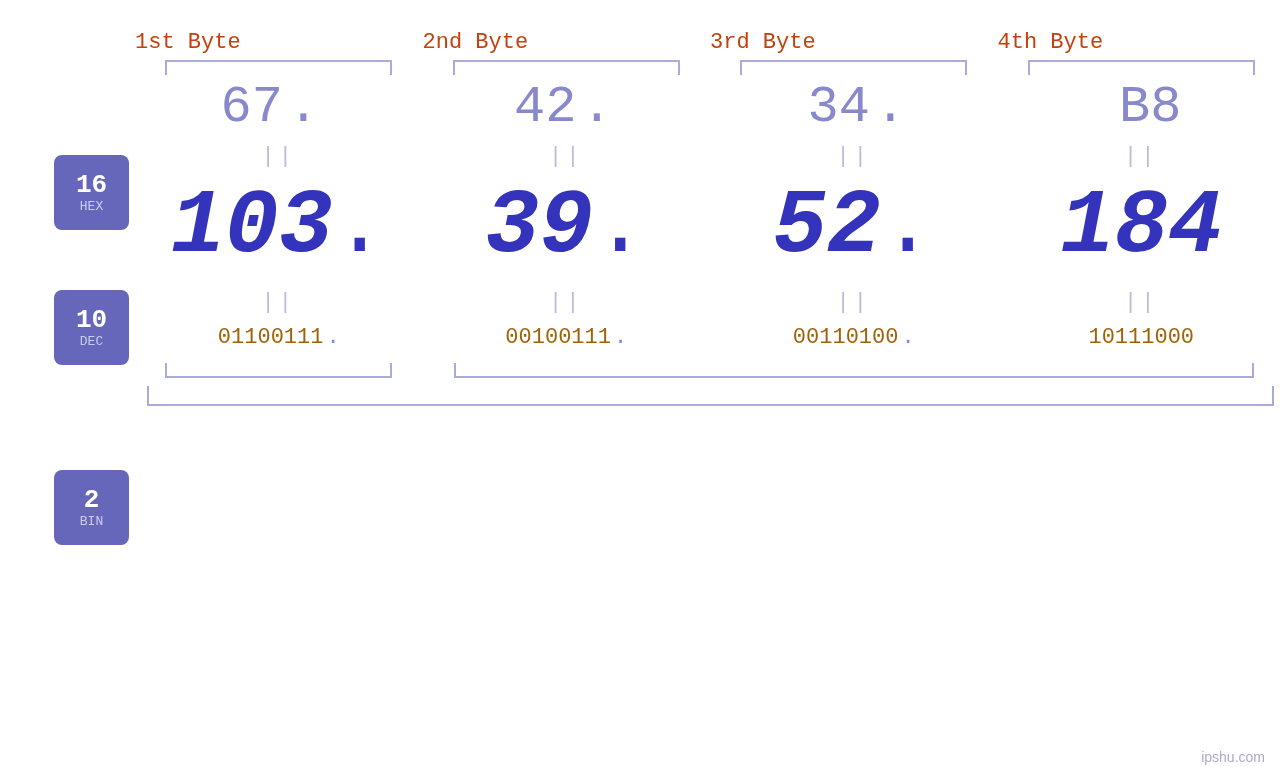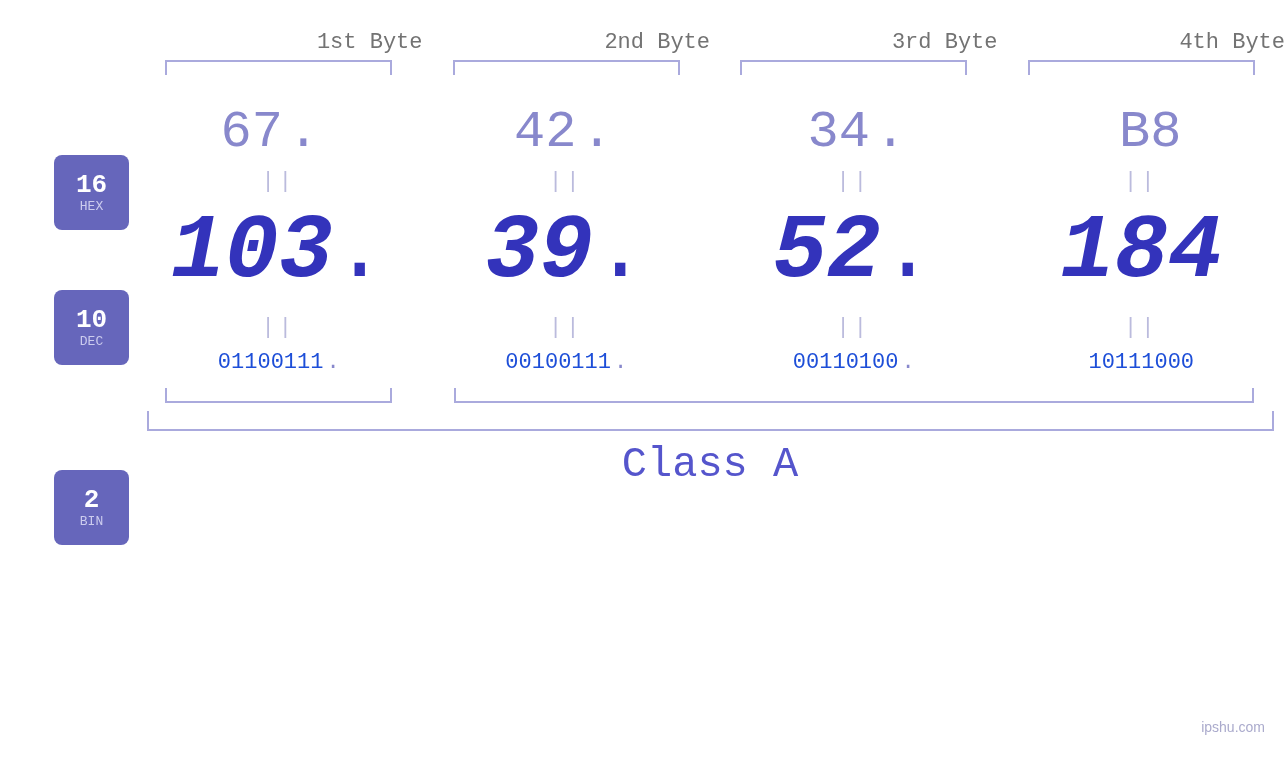--- a/index.html
+++ b/index.html
@@ -159,21 +159,21 @@
 
     .bin-val-dot {
       display: flex;
       align-items: center;
       width: 25%;
       justify-content: center;
     }
 
     .bin-val-dot .bin-val {
       font-size: 22px;
-      color: #1d4ed8;
+      color: #a16207;
       font-family: 'Courier New', Courier, monospace;
     }
 
     .bin-val-dot .bin-dot {
       font-size: 22px;
       color: #8888cc;
       margin-left: 3px;
     }
 
     .bin-val-dot:last-child .bin-dot {
@@ -248,21 +248,21 @@
       color: #5555cc;
       font-size: 42px;
       font-family: 'Courier New', Courier, monospace;
       margin-top: 10px;
       width: 100%;
     }
 
     
     .watermark {
       position: absolute;
-      bottom: 32px;
+      bottom: 2px;
       right: 20px;
       color: #aaaacc;
       font-size: 14px;
       font-family: Arial, sans-serif;
     }
 
     
     .outer-wrapper {
       display: flex;
       width: 1285px;
@@ -287,22 +287,22 @@
 
     
     .byte-header-row {
       display: flex;
       width: 100%;
       margin-bottom: 5px;
     }
 
     .byte-header-cell {
       width: 25%;
-      text-align: right;
-      color: #737373;
+      text-align: left;
+      color: #c2410c;
       font-size: 22px;
       font-family: 'Courier New', Courier, monospace;
       padding-top: 10px;
     }
 
   </style>
 </head>
 <body>
 
 <div class="main-container">
@@ -352,21 +352,21 @@
           <div class="bracket-line"></div>
         </div>
         <div class="bracket-cell">
           <div class="bracket-line"></div>
         </div>
         <div class="bracket-cell">
           <div class="bracket-line"></div>
         </div>
       </div>
 
-      <div class="row-with-dots" style="margin-top:28px;gap:24px;">
+      <div class="row-with-dots" style="margin-top:3px;gap:24px;">
         <div class="val-and-dot">
           <span class="val">67</span>
           <span class="dot">.</span>
         </div>
         <div class="val-and-dot">
           <span class="val">42</span>
           <span class="dot">.</span>
         </div>
         <div class="val-and-dot">
           <span class="val">34</span>
@@ -434,20 +434,19 @@
         <div class="bottom-bracket-cell" style="width:75%;">
           <div class="bottom-bracket-line" style="width:95%;"></div>
         </div>
       </div>
 
 
       <div class="class-bracket-container">
         <div class="class-bottom-bracket"></div>
       </div>
 
-      <div class="class-label">Class A</div>
 
     </div>
   </div>
 
   <div class="watermark">ipshu.com</div>
 
 </div>
 
 </body></html>

